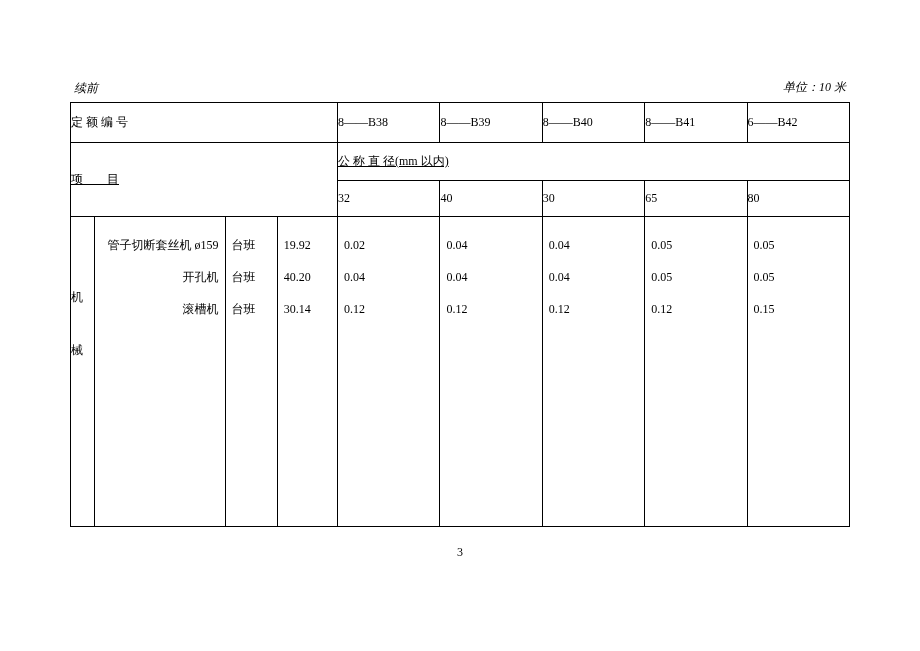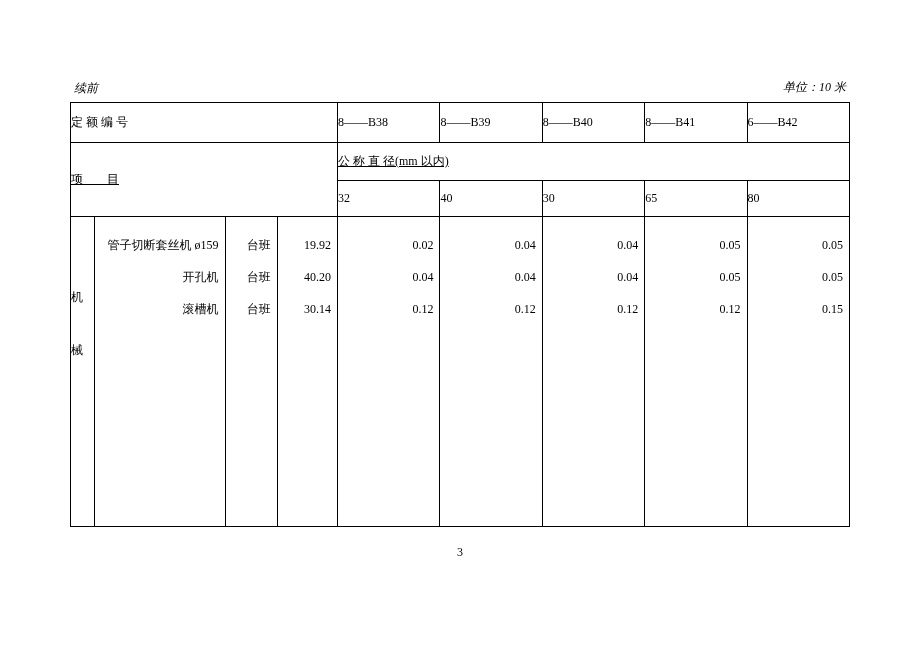--- a/index.html
+++ b/index.html
@@ -46,21 +46,21 @@
     col.c-price { width: 60px; }
     col.c-data { width: 102px; }
 
     .row-h1 td, .row-h1 th { height: 40px; }
     .row-h2a td, .row-h2a th { height: 38px; text-decoration: underline; }
     .row-h2b td, .row-h2b th { height: 36px; }
     .body-cell {
       height: 310px;
       vertical-align: top;
       padding: 12px 6px 6px 6px;
-      text-align: right;
+      text-align: left;
     }
     .side-label {
       height: 310px;
       vertical-align: top;
       padding-top: 72px;
       letter-spacing: 0;
     }
     .side-label .ch { display: block; margin-bottom: 36px; }
     .item-col { text-align: right; padding-left: 2px; }
     .inner-row { height: 32px; line-height: 32px; }

